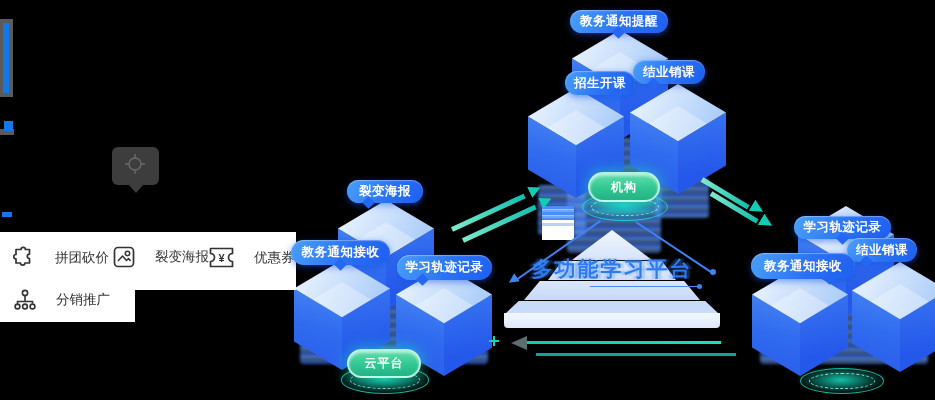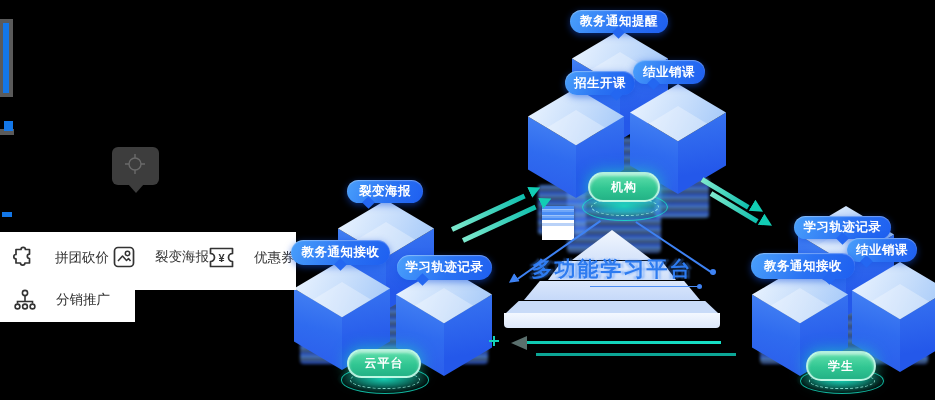--- a/index.html
+++ b/index.html
@@ -216,21 +216,20 @@
       <div class="face f-right"></div>
     <div class="face f-top"></div>
       <div class="face f-inner"></div>
   </div>
 
   <div class="badge t-c" style="left:794px;top:188px;width:97px;height:23px;margin-top:28px;">学习轨迹记录</div>
   <div class="badge" style="left:847px;top:238px;width:70px;height:24px;">结业销课</div>
   <div class="badge t-r" style="left:751px;top:253px;width:104px;height:26px;">教务通知接收</div>
 
   <div class="glow" style="left:796px;top:366px;width:90px;height:28px;"></div>
-  <div class="pill" style="left:806px;top:351px;width:70px;height:30px;">学生</div>
 
   <div class="pyr" style="left:572px;top:230px;width:80px;height:30px;clip-path:polygon(50% 0,100% 100%,0 100%);
               background:linear-gradient(180deg,#f2f7fe,#d5e3fa);"></div>
   <div class="pyr" style="left:548px;top:261px;width:128px;height:19px;clip-path:polygon(11% 0,89% 0,100% 100%,0 100%);
               background:linear-gradient(180deg,#e3edfc,#cfdffa);"></div>
   <div class="pyr" style="left:524px;top:281px;width:176px;height:19px;clip-path:polygon(9% 0,91% 0,100% 100%,0 100%);
               background:linear-gradient(180deg,#dae7fb,#c6d9f9);"></div>
   <div class="pyr" style="left:506px;top:301px;width:212px;height:12px;clip-path:polygon(6% 0,94% 0,100% 100%,0 100%);
               background:#c8dbf8;"></div>
   <div class="pyr" style="left:504px;top:313px;width:216px;height:15px;border-radius:0 0 4px 4px;

